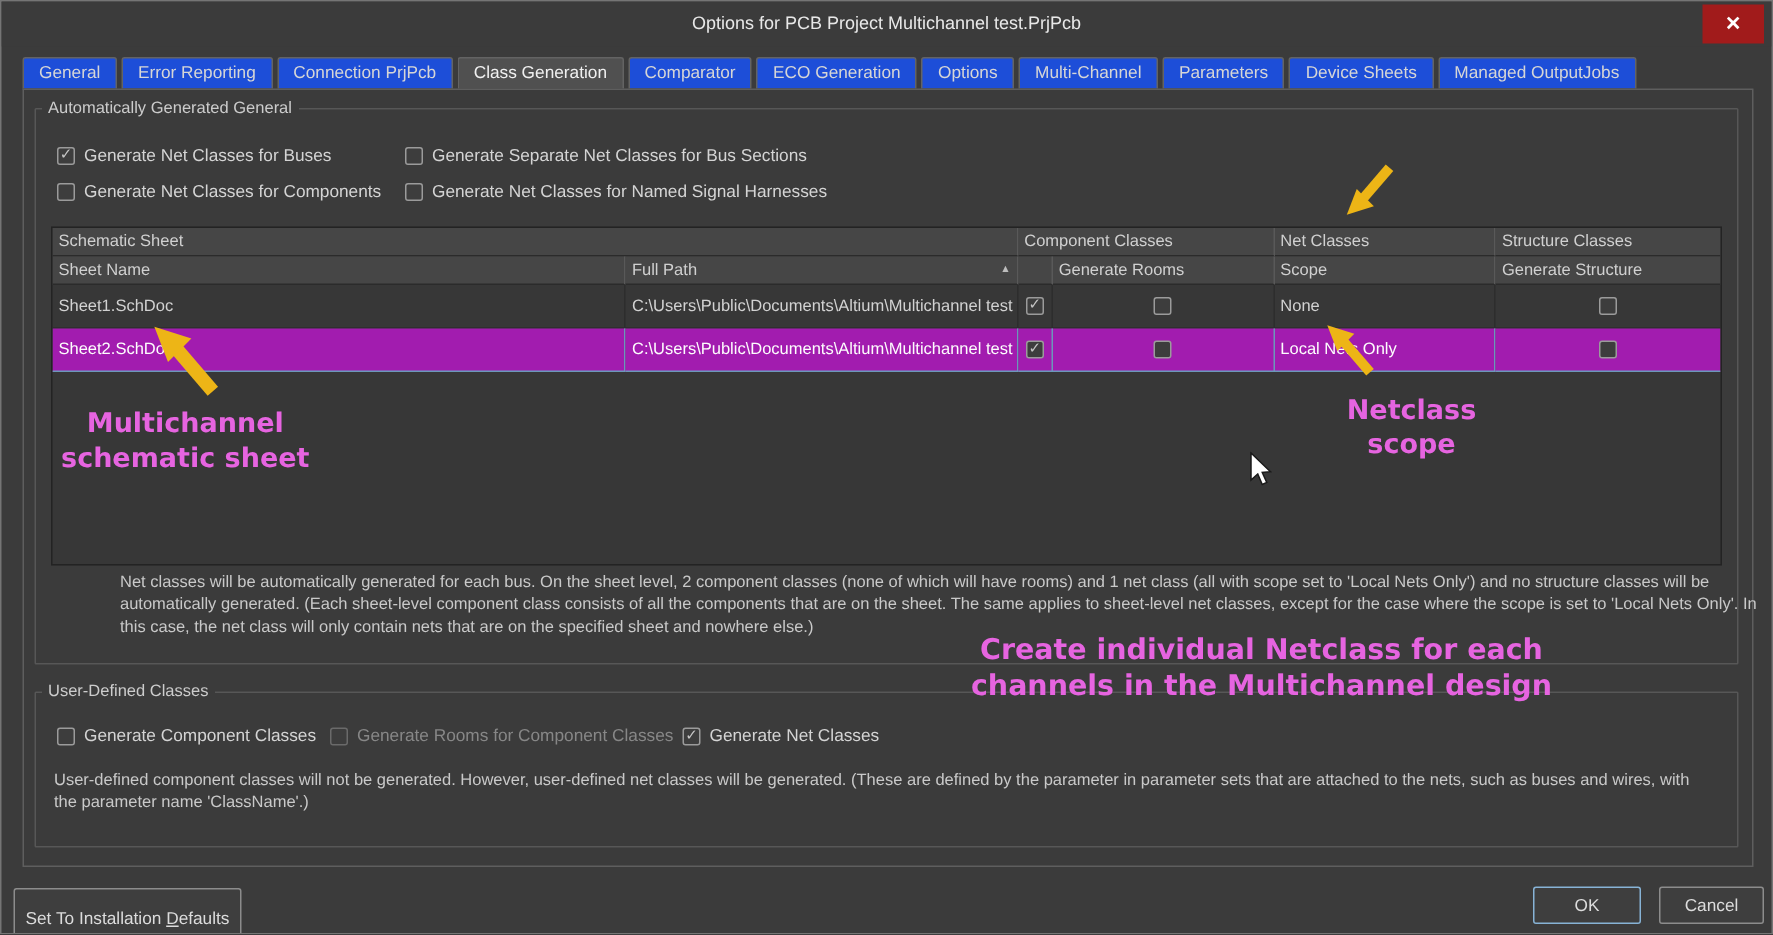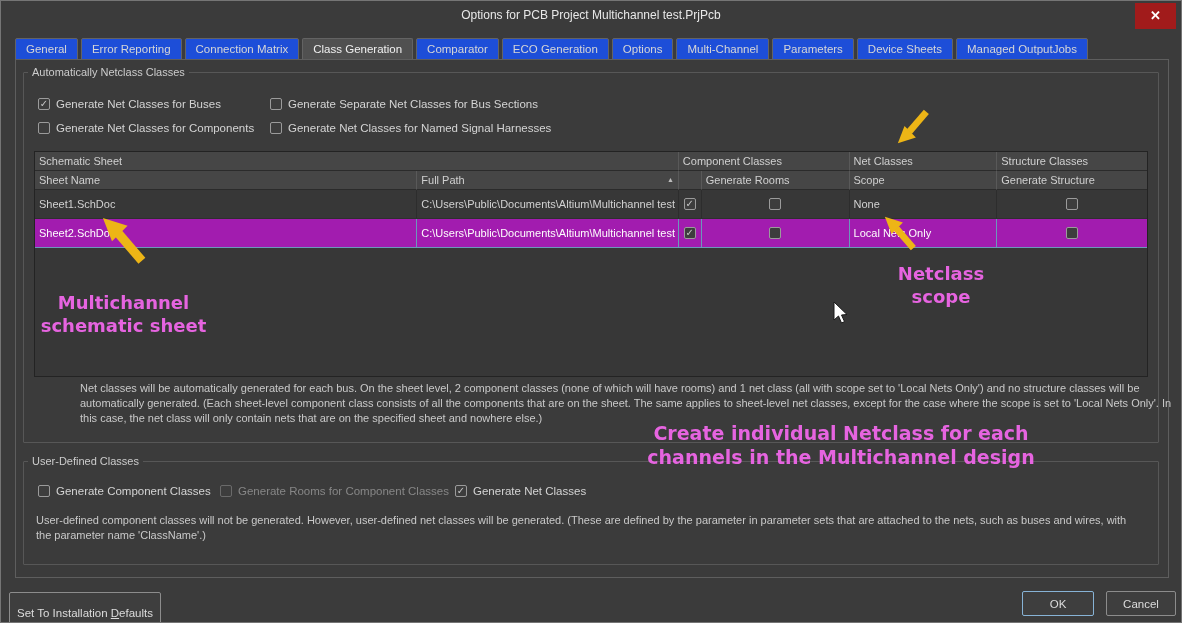--- a/index.html
+++ b/index.html
@@ -100,21 +100,21 @@
   .btn-defaults { left:8px; top:591px; width:152px; height:42px; }
   .btn-ok { left:1021px; top:590px; width:72px; height:25px; border-color:#87b3d6; }
   .btn-cancel { left:1105px; top:590px; width:70px; height:25px; }
   .mn { text-decoration:underline; }
 
   
   .note {
     position:absolute; color:#e664e0; text-align:center;
     font-family:"DejaVu Sans", sans-serif; font-weight:bold;
   }
-  .note1 { left:30px; top:290px; width:185px; font-size:18px; line-height:23px; }
+  .note1 { left:30px; top:270px; width:185px; font-size:18px; line-height:23px; }
   .note2 { left:878px; top:261px; width:124px; font-size:18px; line-height:23px; }
   .note3 { left:628px; top:420px; width:424px; font-size:19px; line-height:24px; }
 
   .arrow-svg { position:absolute; }
   .arr1 { left:98px; top:213px; width:52px; height:52px; }
   .arr2 { left:894px; top:107px; width:38px; height:38px; transform:scaleY(-1); }
   .arr3 { left:881px; top:213px; width:38px; height:38px; }
 
   .cursor-svg { position:absolute; left:830px; top:300px; width:22px; height:24px; }
 </style>
@@ -126,35 +126,35 @@
   <div class="titlebar">
     <span class="title">Options for PCB Project Multichannel test.PrjPcb</span>
     <button class="close-btn">
       <span>✕</span>
     </button>
   </div>
 
   <div class="tabs">
     <div class="tab">General</div>
     <div class="tab">Error Reporting</div>
-    <div class="tab">Connection Matrix</div>
+    <div class="tab">Connection PrjPcb</div>
     <div class="tab active">Class Generation</div>
     <div class="tab">Comparator</div>
     <div class="tab">ECO Generation</div>
     <div class="tab">Options</div>
     <div class="tab">Multi-Channel</div>
     <div class="tab">Parameters</div>
     <div class="tab">Device Sheets</div>
     <div class="tab">Managed OutputJobs</div>
   </div>
 
   <div class="panel">
 
     <fieldset class="group g1">
-      <legend>Automatically Netclass Classes</legend>
+      <legend>Automatically Generated General</legend>
 
       <div class="cbs">
         <div class="cb-item" style="left:14px; top:20px;">
           <span class="cb checked">
               <span class="mark">✓</span>
             </span>
           <label>Generate Net Classes for Buses</label>
         </div>
         <div class="cb-item" style="left:246px; top:20px;">
           <span class="cb"></span>

